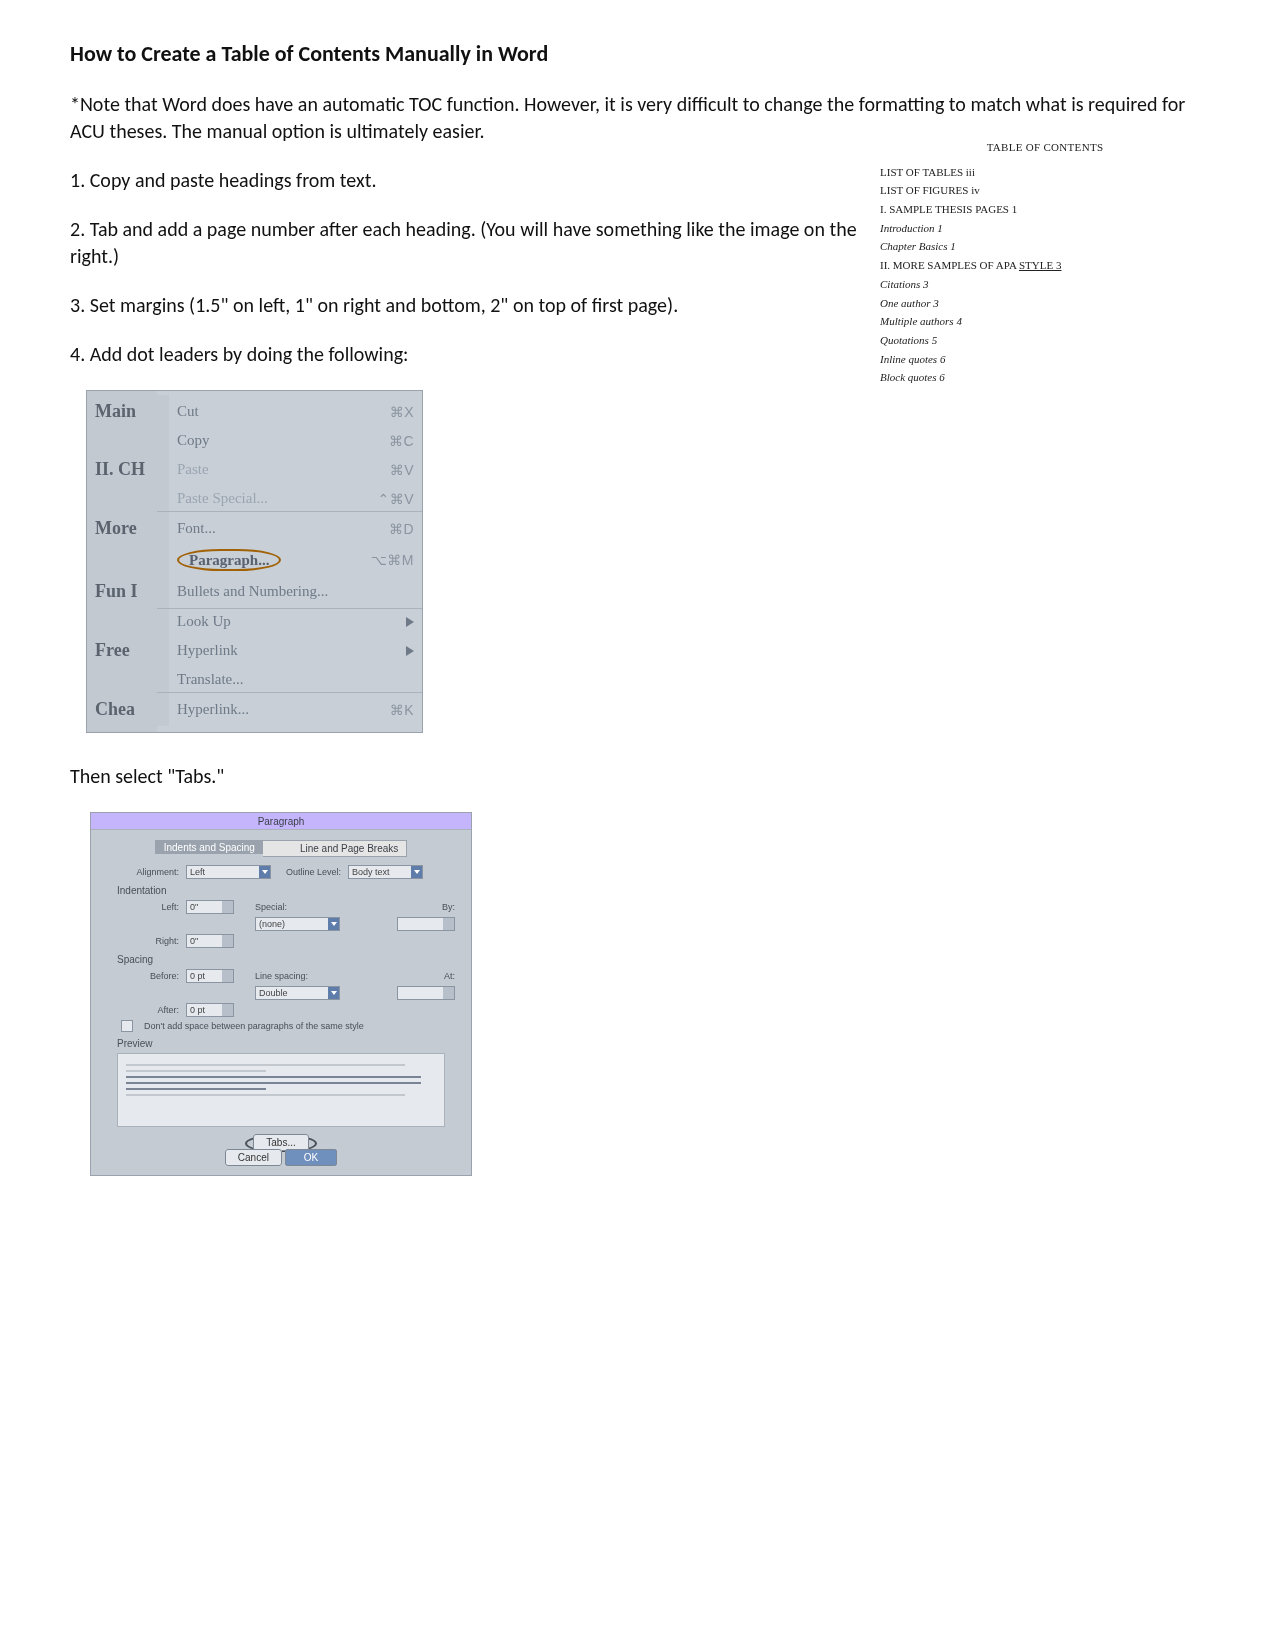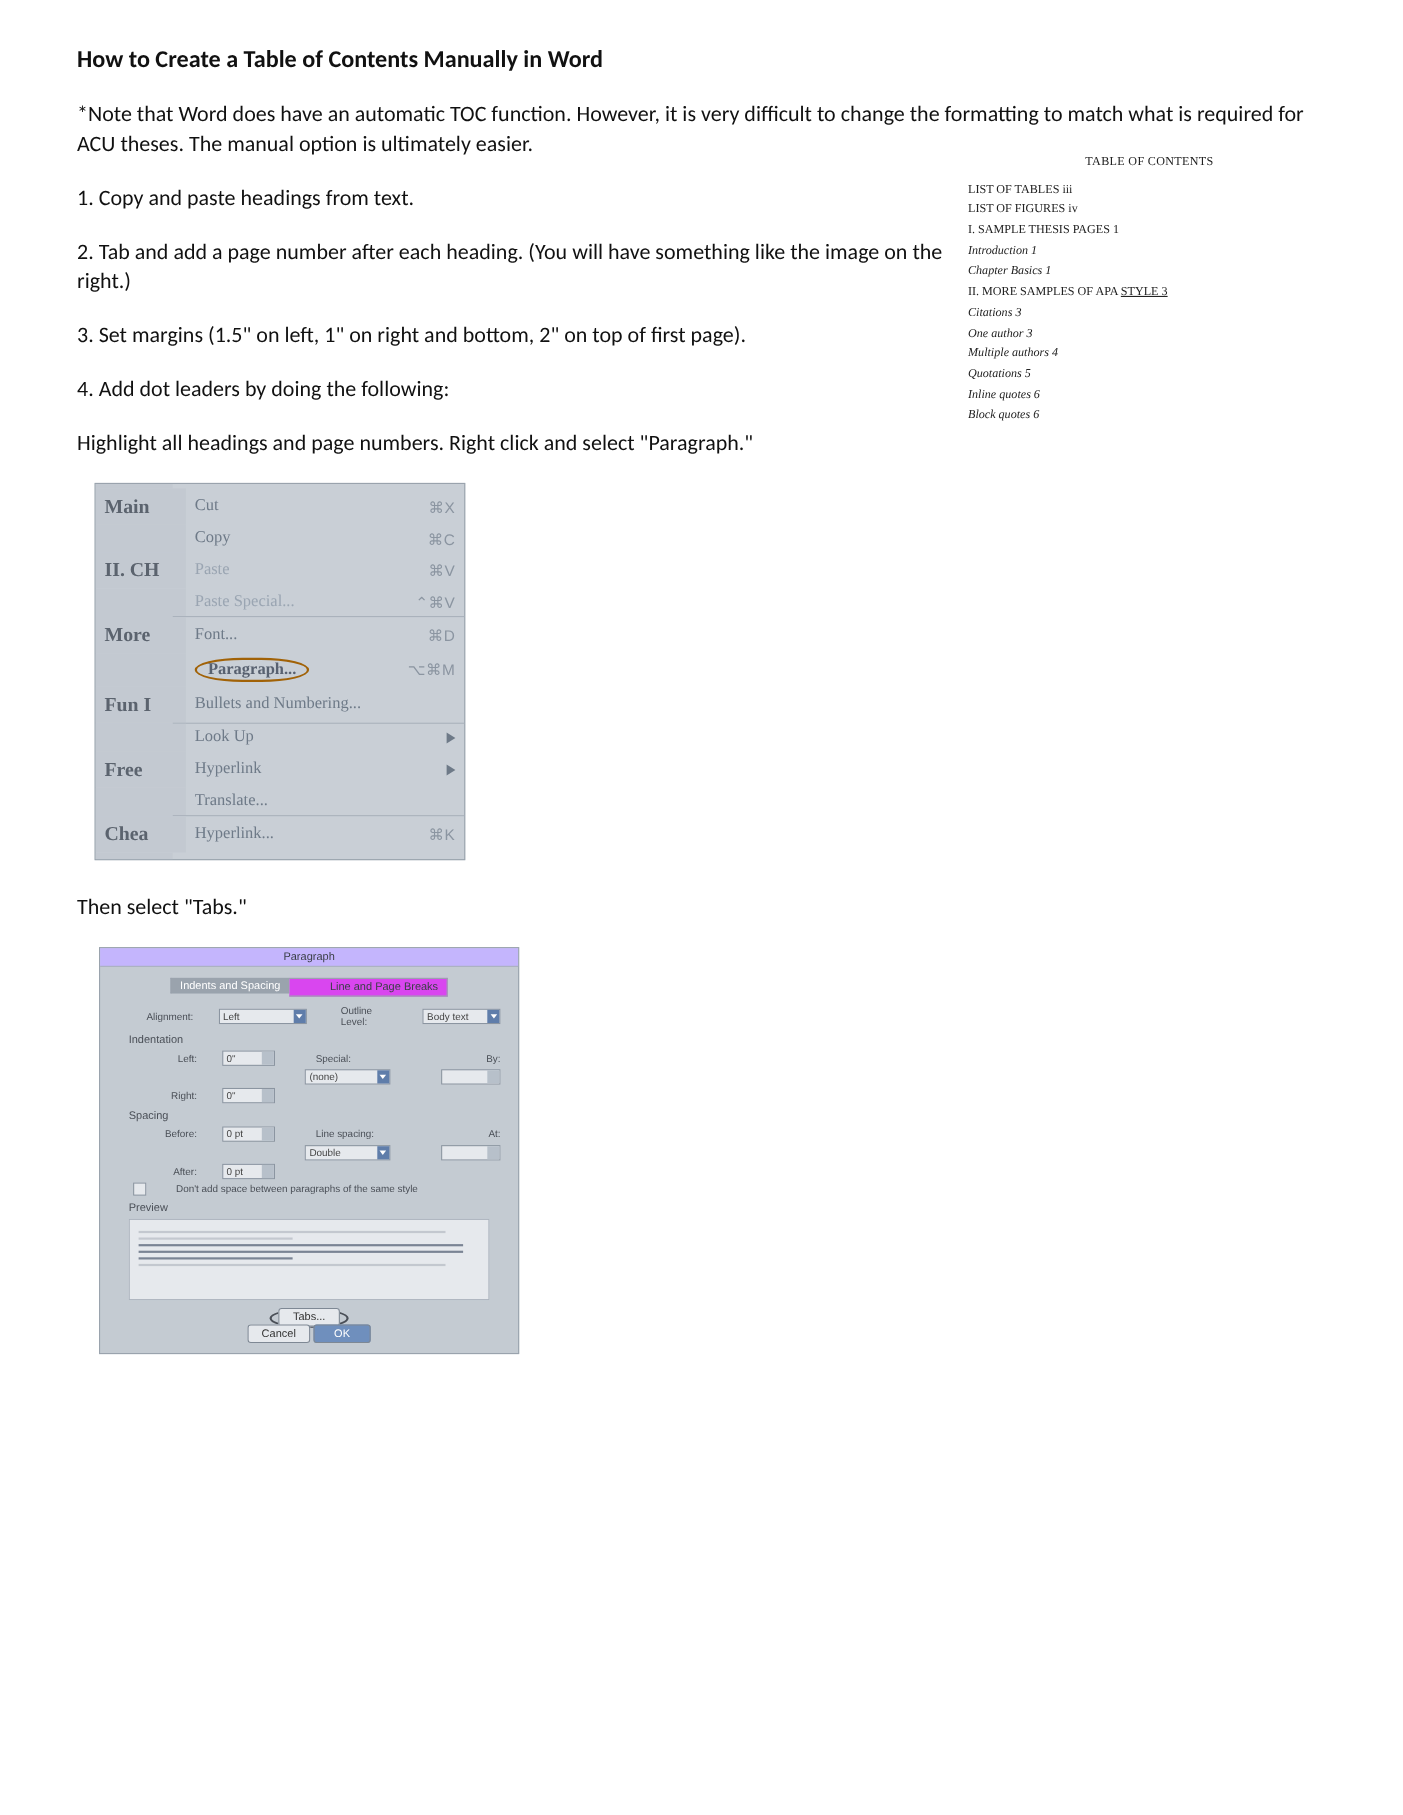--- a/index.html
+++ b/index.html
@@ -152,34 +152,34 @@
     border: 1px solid #9aa3ad;
     font-size: 10px;
     color: #3a3f46;
   }
   .dlg .tabs-bar .tab.sel {
     background: #9aa3ad;
     color: #fff;
     border-right: none;
   }
   .dlg .tabs-bar .tab.unsel {
-    background: #d946ef;
+    background: #e5e5e5;
     border-left: none;
     padding-left: 37px;
   }
   .dlg .section-lbl {
     margin: 6px 0 4px 26px;
     font-size: 10px;
     color: #4a4f57;
   }
   .dlg .form-row {
     display: flex;
     align-items: center;
     margin: 3px 16px 3px 36px;
-    gap: 23px;
+    gap: 7px;
   }
   .dlg .form-row .lbl {
     width: 52px;
     text-align: right;
     font-size: 9px;
     color: #4a4f57;
   }
   .dlg .form-row .lbl2 {
     font-size: 9px;
     color: #4a4f57;
@@ -267,21 +267,20 @@
 <div class="page">
 
   <h1 class="title">How to Create a Table of Contents Manually in Word</h1>
 
   <p class="bodywide">*Note that Word does have an automatic TOC function. However, it is very difficult to change the formatting to match what is required for ACU theses. The manual option is ultimately easier.</p>
 
   <p class="body">1. Copy and paste headings from text.</p>
   <p class="body">2. Tab and add a page number after each heading. (You will have something like the image on the right.)</p>
   <p class="body">3. Set margins (1.5" on left, 1" on right and bottom, 2" on top of first page).</p>
   <p class="body">4. Add dot leaders by doing the following:</p>
-  <p class="body">Highlight all headings and page numbers. Right click and select "Paragraph."</p>
 
   <div class="sample-toc">
     <div class="toc-title">TABLE OF CONTENTS</div>
     <div class="toc-line">LIST OF TABLES iii</div>
     <div class="toc-line">LIST OF FIGURES iv</div>
     <div class="toc-line">I. SAMPLE THESIS PAGES 1</div>
     <div class="toc-line"><em>Introduction 1</em></div>
     <div class="toc-line"><em>Chapter Basics 1</em></div>
     <div class="toc-line">II. MORE SAMPLES OF APA <span class="tu">STYLE 3</span></div>
     <div class="toc-line"><em>Citations 3</em></div>

